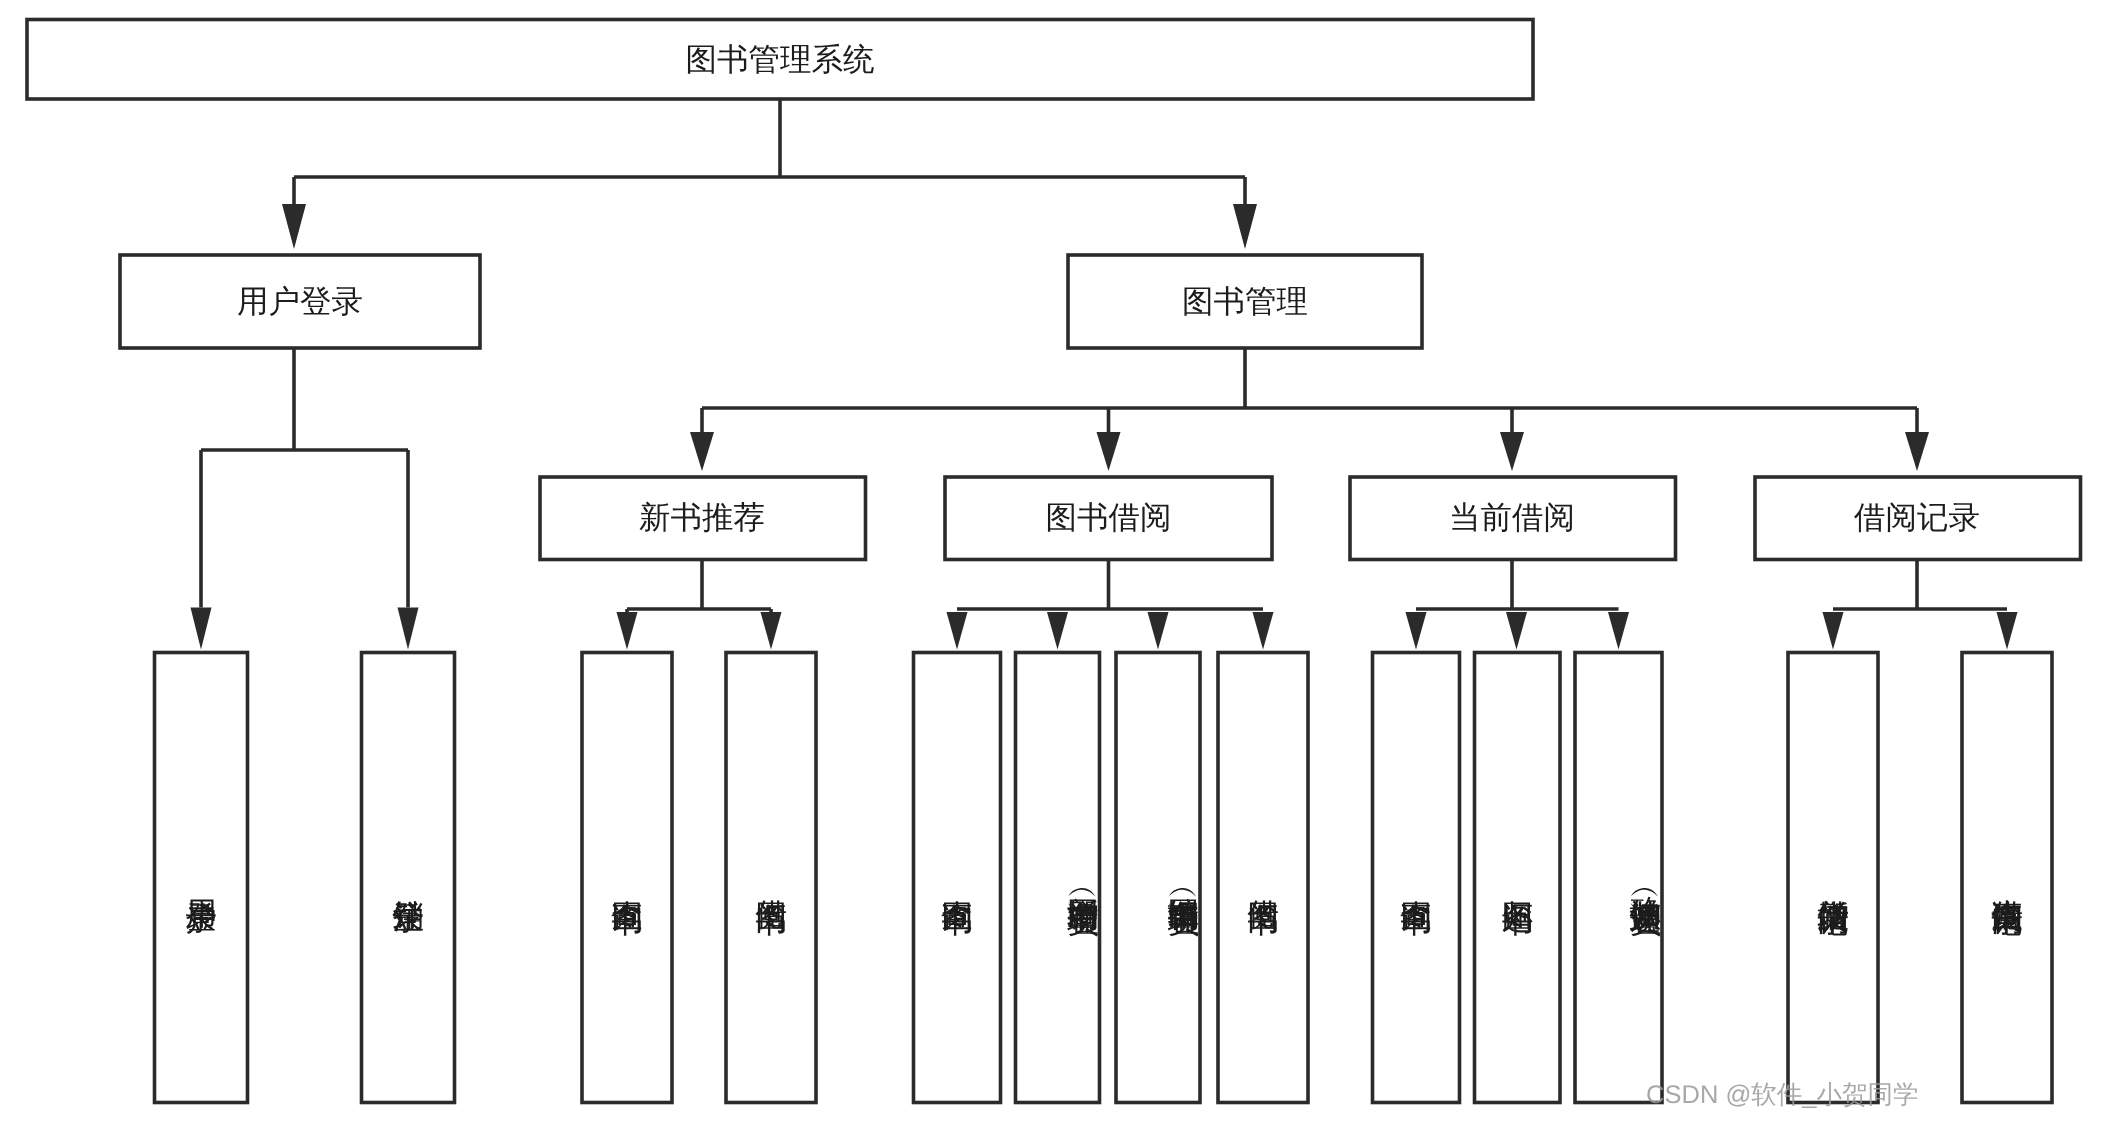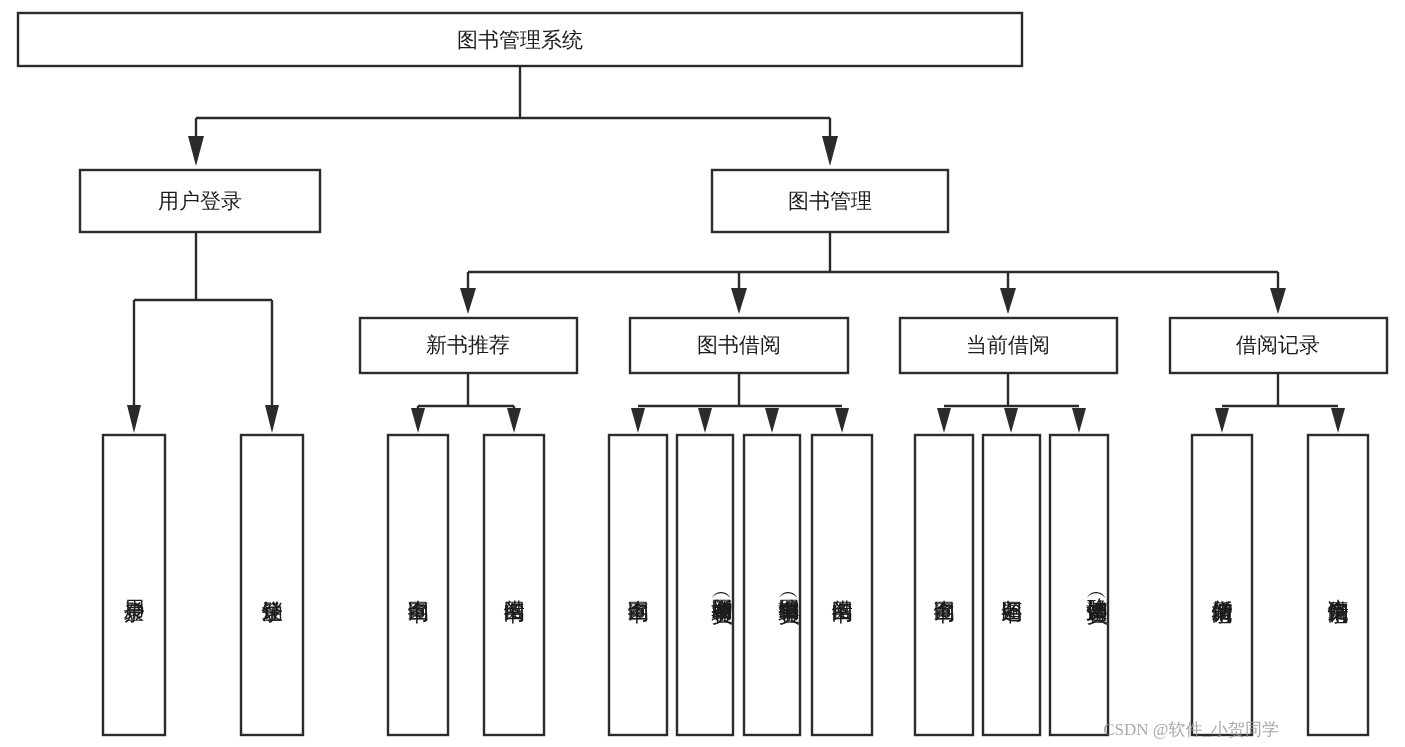--- a/index.html
+++ b/index.html
@@ -64,21 +64,21 @@
     display: flex;
     align-items: center;
     justify-content: center;
     letter-spacing: 1px;
     pointer-events: none;
   }
   .watermark {
     position: absolute;
     right: 12px;
     bottom: 6px;
-    font-family: Liberation Serif, serif;
+    font-family: Liberation Sans, sans-serif;
     font-size: 17px;
     color: #9a9a9a;
     opacity: 0.85;
     white-space: nowrap;
   }
 </style>
 </head>
 <body>
 
 <div id="diagram-root">

